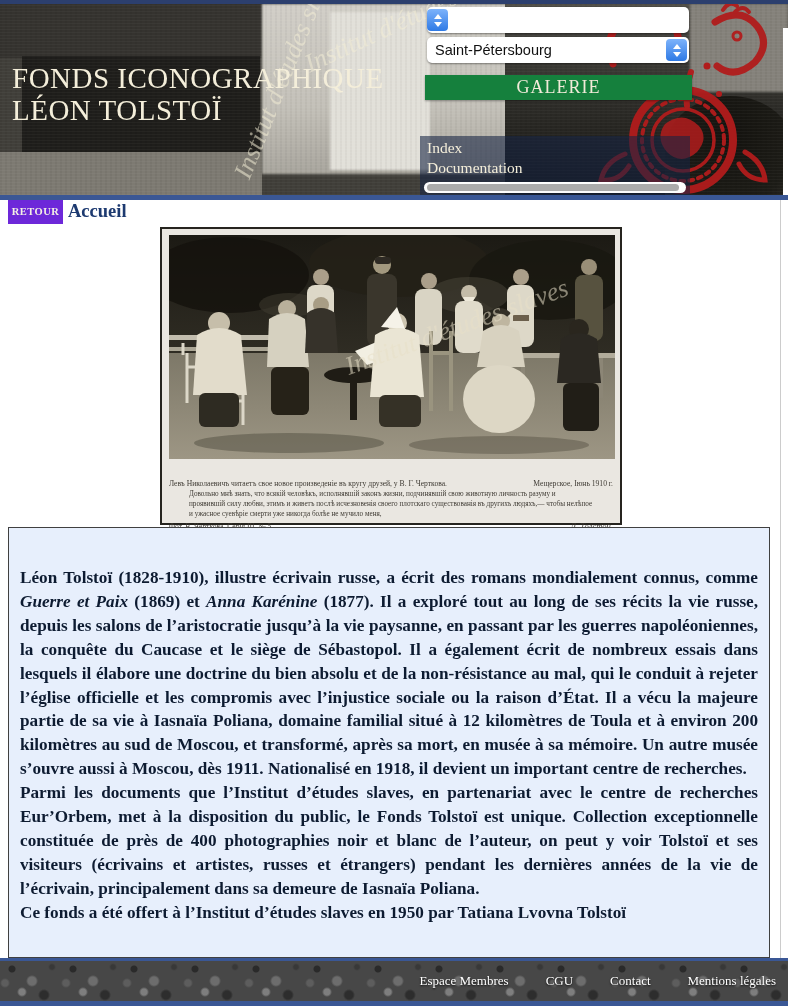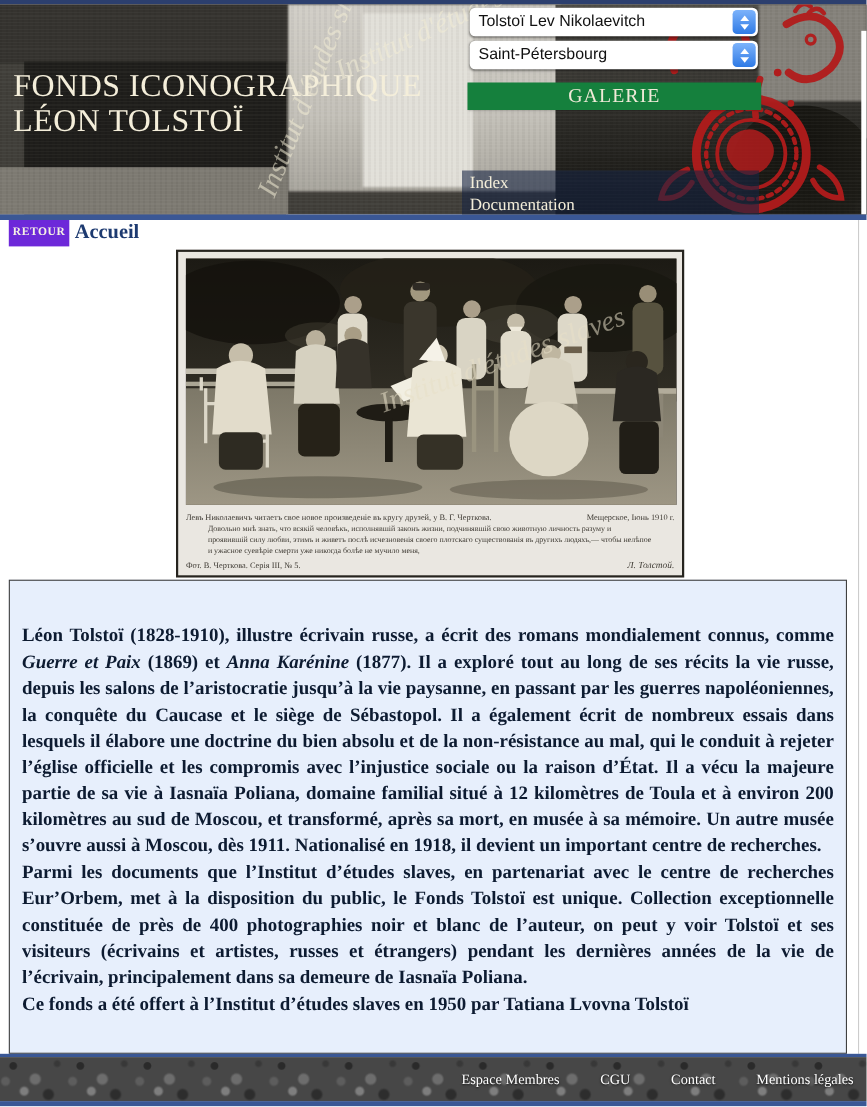--- a/index.html
+++ b/index.html
@@ -39,37 +39,37 @@
                          white-space:nowrap;overflow:hidden;}
   .stepper{width:21px;height:22px;margin-right:2px;border-radius:4px;background:linear-gradient(180deg,#7db3fb 0%,#2f7ae5 100%);
            display:flex;flex-direction:column;align-items:center;justify-content:center;}
   .tri-up{width:0;height:0;border-left:4px solid transparent;border-right:4px solid transparent;border-bottom:5px solid #fff;margin-bottom:3px;}
   .tri-down{width:0;height:0;border-left:4px solid transparent;border-right:4px solid transparent;border-top:5px solid #fff;}
 
   #galerie-btn{position:absolute;left:425px;top:71px;width:267px;height:25px;background:#15803d;z-index:3;
                color:#f0ead8;font-size:18px;letter-spacing:1px;text-align:center;line-height:25px;cursor:pointer;
                box-shadow:0 1px 2px rgba(0,0,0,.35);}
   #nav-panel{position:absolute;left:420px;top:132px;width:270px;height:59px;background:rgba(23,36,68,.58);z-index:2;
-             box-sizing:border-box;padding:2px 0 0 7px;margin-top:19px;}
+             box-sizing:border-box;padding:2px 0 0 7px;}
   .nav-item{color:#f4eeda;font-size:15.5px;line-height:20px;cursor:pointer;}
   #nav-scrollbar{position:absolute;left:4px;bottom:2px;width:262px;height:11px;background:#fdfdfd;border-radius:6px;}
   #nav-scrollbar .thumb{position:absolute;left:3px;top:2px;width:252px;height:7px;background:#ababab;border-radius:4px;}
 
   
   #header-rule{position:absolute;left:0;top:195px;width:788px;height:5px;background:#3a5795;}
   #retour-btn{position:absolute;left:8px;top:200px;width:55px;height:24px;background:#6d28d9;color:#f5f1e4;
               font-size:10.5px;font-weight:bold;letter-spacing:.5px;text-align:center;line-height:24px;cursor:pointer;}
   #crumb-current{position:absolute;left:68px;top:201px;font-size:18.5px;font-weight:bold;color:#1d3a70;}
   #right-rule{position:absolute;left:780px;top:200px;width:1px;height:758px;background:#cccccc;}
 
   
   #photo{position:absolute;left:160px;top:227px;width:462px;height:298px;box-sizing:border-box;
          border:2px solid #26241f;background:#eae7e1;padding:6px 7px 0 7px;}
   #photo-image{display:block;width:446px;height:224px;background:#28251e;}
-  #photo-captions{color:#3e3a33;margin-top:7px;}
+  #photo-captions{color:#3e3a33;margin-top:20px;}
   .cap-row{display:flex;justify-content:space-between;font-size:7.6px;line-height:9px;}
   #cap-quote{font-size:7.2px;line-height:10px;text-align:left;padding:1px 20px 0 20px;}
   #cap-credit-row{margin-top:3px;font-size:7.6px;}
   #cap-signature{font-style:italic;font-size:8.5px;}
 
   
   #article{position:absolute;left:8px;top:527px;width:762px;height:431px;box-sizing:border-box;
            border:1px solid #404040;background:#e7effc;padding:38px 11px 0 11px;overflow:hidden;}
   #article p{margin:0;font-size:17.2px;line-height:23.9px;font-weight:bold;color:#0d1b31;text-align:justify;}
   #article p.spaced{}
@@ -131,21 +131,20 @@
       <circle cx="112" cy="64" r="3.5" fill="#b11c1c"></circle>
       <circle cx="124" cy="92" r="3" fill="#b11c1c"></circle>
     </svg>
 
     <div id="site-title">
       <div>FONDS ICONOGRAPHIQUE</div>
       <div>LÉON TOLSTOÏ</div>
     </div>
 
     <div class="fake-select" id="select-person">
-      <span class="sel-text">Tolstoï Lev Nikolaevitch</span>
       <span class="stepper">
         <span class="tri-up"></span>
         <span class="tri-down"></span>
       </span>
     </div>
     <div class="fake-select" id="select-place">
       <span class="sel-text">Saint-Pétersbourg</span>
       <span class="stepper">
         <span class="tri-up"></span>
         <span class="tri-down"></span>

